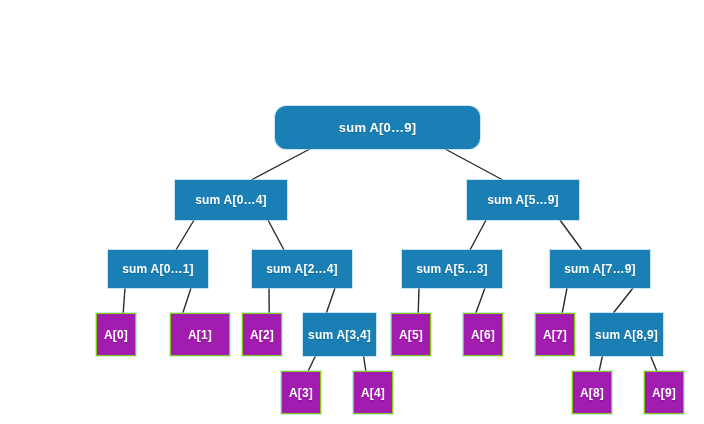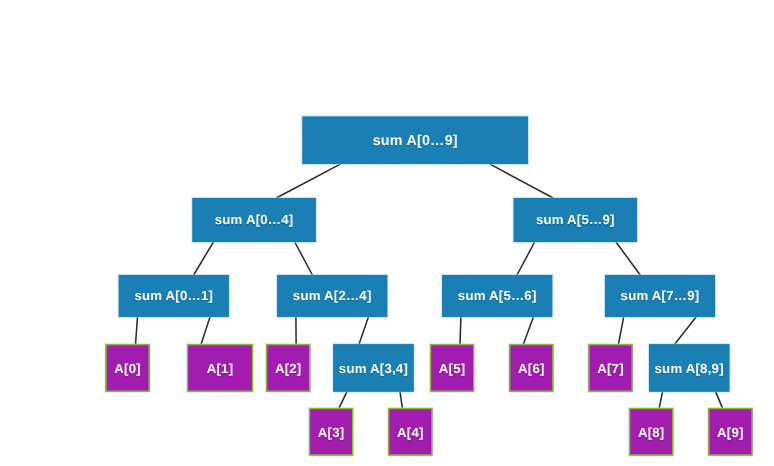--- a/index.html
+++ b/index.html
@@ -62,20 +62,21 @@
     border: 1px solid #1a7fb5;
     box-shadow: 0 0 0 1px rgba(160,205,230,0.55);
   }
   .node.green {
     background: #a21caf;
     border: 1px solid #84cc16;
     box-shadow: 0 0 0 1px rgba(160,220,190,0.55);
   }
   .node.root {
     font-size: 13px;
+    border-radius: 11px;
   }
 </style>
 </head>
 <body>
 
 <div id="page">
 
 
   <svg id="edges" viewBox="0 0 704 424">
       <line x1="309.85" y1="149" x2="251.16" y2="180" stroke="#2b2b2b" stroke-width="1.4"></line>
@@ -108,21 +109,21 @@
       <div class="node blue" style="left: 467px; top: 180px; width: 112px; height: 40px;">
         <span>sum A[5…9]</span>
       </div>
       <div class="node blue" style="left: 108px; top: 250px; width: 100px; height: 38px;">
         <span>sum A[0…1]</span>
       </div>
       <div class="node blue" style="left: 252px; top: 250px; width: 100px; height: 38px;">
         <span>sum A[2…4]</span>
       </div>
       <div class="node blue" style="left: 402px; top: 250px; width: 100px; height: 38px;">
-        <span>sum A[5…6]</span>
+        <span>sum A[5…3]</span>
       </div>
       <div class="node blue" style="left: 550px; top: 250px; width: 100px; height: 38px;">
         <span>sum A[7…9]</span>
       </div>
       <div class="node green" style="left: 96px; top: 313px; width: 40px; height: 43px;">
         <span>A[0]</span>
       </div>
       <div class="node green" style="left: 170px; top: 313px; width: 60px; height: 43px;">
         <span>A[1]</span>
       </div>

